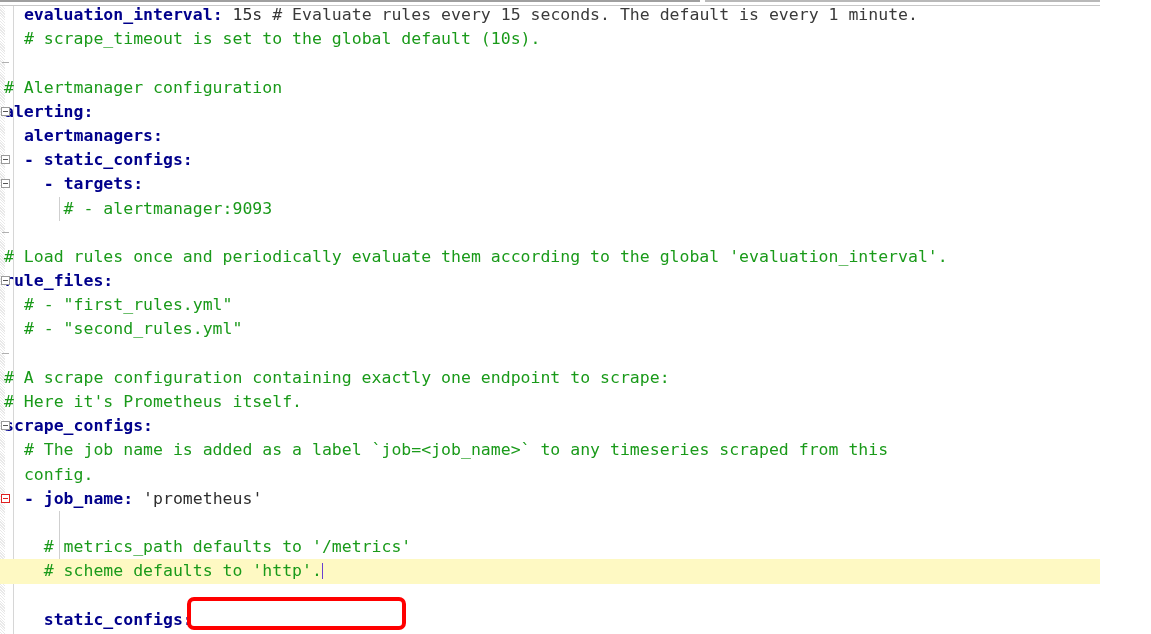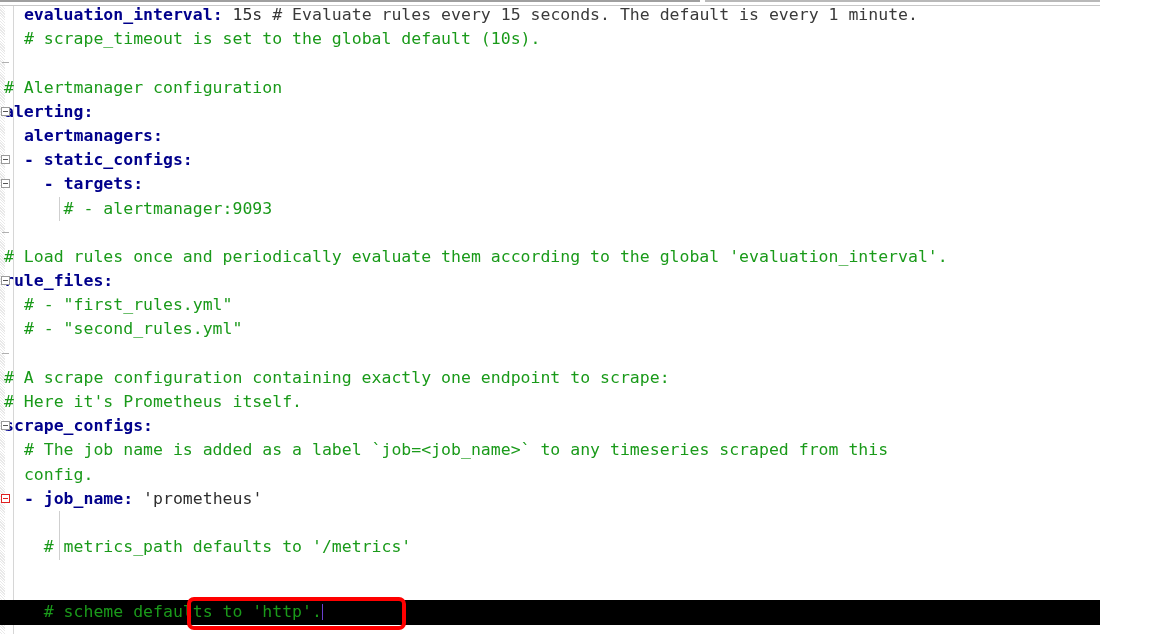--- a/index.html
+++ b/index.html
@@ -92,22 +92,21 @@
   }
 
   .line {
     position: relative;
     height: 24.2px;
     padding-left: 4px;
     box-sizing: border-box;
   }
 
   .line.current {
-    background: #000000;
-    margin-top: 41px;
+    background: #fef9c3;
   }
 
   
   .guide {
     position: absolute;
     width: 1px;
     background: #cfcfcf;
     z-index: 3;
   }
 

